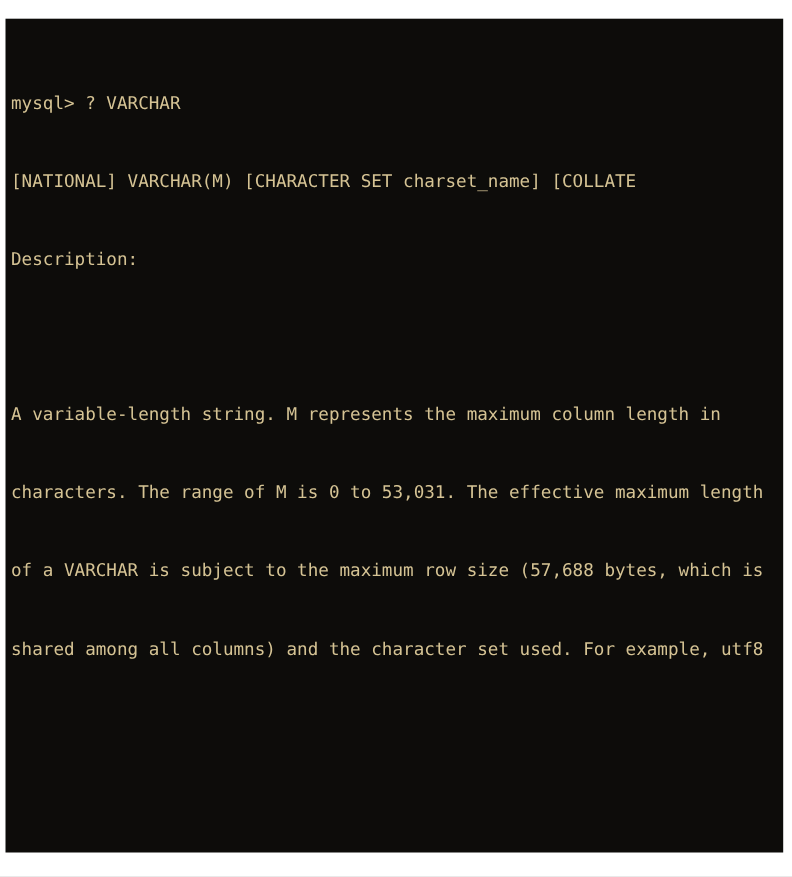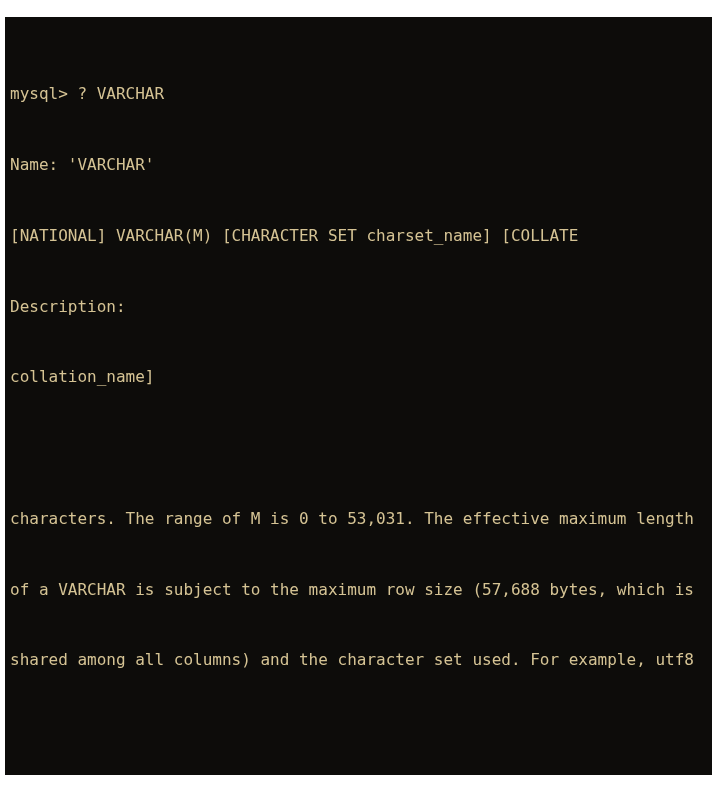--- a/index.html
+++ b/index.html
@@ -35,25 +35,24 @@
   .prompt-label, .command-text {
     white-space: pre;
   }
 </style>
 </head>
 <body style="background: rgb(255, 255, 255);">
 
 <div class="terminal-window" style="background: rgb(13, 12, 10);">
   <div class="terminal-output" style="color: rgb(213, 195, 148);">
     <div class="line"><span class="prompt-label">mysql&gt; </span><span class="command-text">? VARCHAR</span></div>
-    <div class="line">Name: 'VARCHAR'</div>
     <div class="line">[NATIONAL] VARCHAR(M) [CHARACTER SET charset_name] [COLLATE</div>
     <div class="line">Description:</div>
-    <div class="line">collation_name]</div>
     <div class="line"></div>
+    <div class="line">A variable-length string. M represents the maximum column length in</div>
     <div class="line">characters. The range of M is 0 to 53,031. The effective maximum length</div>
     <div class="line">of a VARCHAR is subject to the maximum row size (57,688 bytes, which is</div>
     <div class="line">shared among all columns) and the character set used. For example, utf8</div>
     
     
     
     
     
     
     

